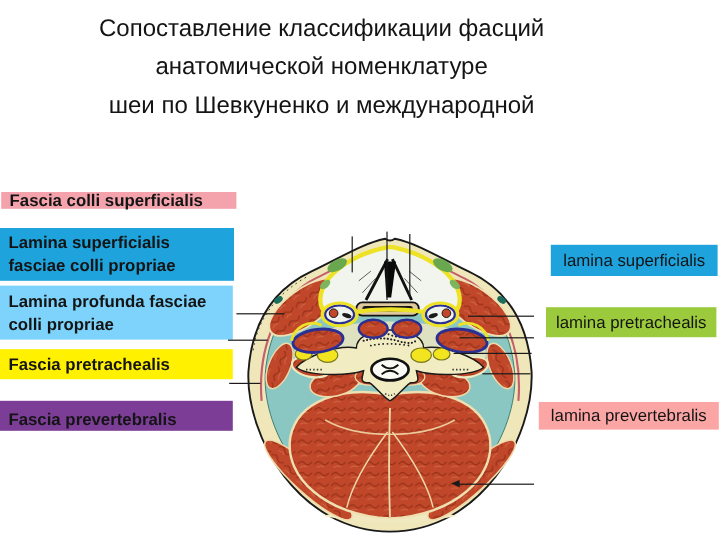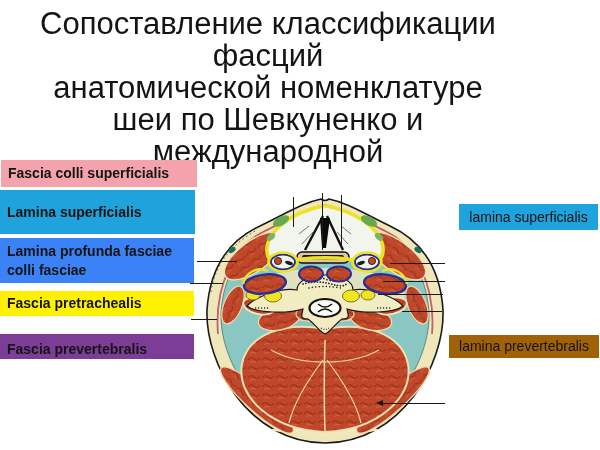--- a/index.html
+++ b/index.html
@@ -1,19 +1,19 @@
 <!DOCTYPE html>
 <html><head>
 <meta charset="utf-8">
 <style>
   html,body{margin:0;padding:0;}
   body{font-family:"Liberation Sans","DejaVu Sans",sans-serif;}
   .slide{position:relative;width:600px;height:450px;background:#ffffff;overflow:hidden;}
   .title{position:absolute;left:0;top:8px;width:536px;text-align:center;
-         font-size:31px;line-height:32px;font-weight:400;color:#141414;letter-spacing:0;}
+         font-size:20px;line-height:32px;font-weight:400;color:#141414;letter-spacing:0;}
   .title span{display:block;}
   .lbl{position:absolute;display:flex;flex-direction:column;justify-content:center;
        color:#141414;box-sizing:border-box;}
   .lbl-left{font-weight:700;font-size:14px;line-height:19px;padding-left:7px;text-align:left;}
   .lbl-right{font-weight:400;font-size:14px;line-height:17px;align-items:center;text-align:center;}
   .lbl span{display:block;}
   .lead{position:absolute;background:#1a1a1a;height:1px;}
   .lead-v{position:absolute;background:#1a1a1a;width:1px;}
   .arrowhead{position:absolute;width:0;height:0;border-top:3px solid transparent;
              border-bottom:3px solid transparent;border-right:7px solid #1a1a1a;}
@@ -23,41 +23,45 @@
 <body>
 
 <div class="slide">
 
   <div class="title">
     <span>Сопоставление классификации фасций</span>
     <span>анатомической номенклатуре</span>
     <span>шеи по Шевкуненко и международной</span>
   </div>
 
-  <div class="lbl lbl-left" style="left: 1px; top: 160px; width: 196px; height: 27px; background-color: rgb(244, 163, 173);">
+  <div class="lbl lbl-left" style="left: 1px; top: 160px; width: 196px; height: 14px; background-color: rgb(244, 163, 173);">
     <span>Fascia colli superficialis</span>
   </div>
   <div class="lbl lbl-left" style="left: 0px; top: 190px; width: 195px; height: 44px; background-color: rgb(30, 163, 221);">
     <span>Lamina superficialis</span>
+    <span>fasciae colli propriae</span>
   </div>
-  <div class="lbl lbl-left" style="left: 0px; top: 238px; width: 194px; height: 45px; background-color: #3b82f6;">
+  <div class="lbl lbl-left" style="left: 0px; top: 238px; width: 194px; height: 45px; background-color: #7dd3fc;">
     <span>Lamina profunda fasciae</span>
-    <span>colli fasciae</span>
+    <span>colli propriae</span>
   </div>
   <div class="lbl lbl-left" style="left: 0px; top: 291px; width: 194px; height: 25px; background-color: rgb(255, 241, 0);">
     <span>Fascia pretrachealis</span>
   </div>
   <div class="lbl lbl-left" style="left: 0px; top: 334px; width: 194px; height: 25px; background-color: rgb(123, 61, 150); justify-content: flex-end;">
     <span>Fascia prevertebralis</span>
   </div>
 
   <div class="lbl lbl-right" style="left: 459px; top: 204px; width: 139px; height: 26px; background-color: rgb(30, 163, 221);">
     <span>lamina superficialis</span>
   </div>
-  <div class="lbl lbl-right" style="left: 449px; top: 335px; width: 150px; height: 23px; background-color: #a16207;">
+  <div class="lbl lbl-right" style="left: 455px; top: 256px; width: 142px; height: 25px; background-color: rgb(155, 202, 61);">
+    <span>lamina pretrachealis</span>
+  </div>
+  <div class="lbl lbl-right" style="left: 449px; top: 335px; width: 150px; height: 23px; background-color: #fca5a5;">
     <span>lamina prevertebralis</span>
   </div>
 
   <svg class="fig" viewBox="0 0 240 256">
     <defs>
       <pattern id="mt" width="14" height="9" patternUnits="userSpaceOnUse">
         <rect width="14" height="9" fill="#C1472A"></rect>
         <path d="M1,6 Q4,2 7,5 T13,4" stroke="#8E2D14" stroke-width="1.1" fill="none" opacity="0.85"></path>
         <path d="M3,8.5 Q6,6.5 9,8" stroke="#D97A52" stroke-width="0.7" fill="none" opacity="0.8"></path>
       </pattern>

